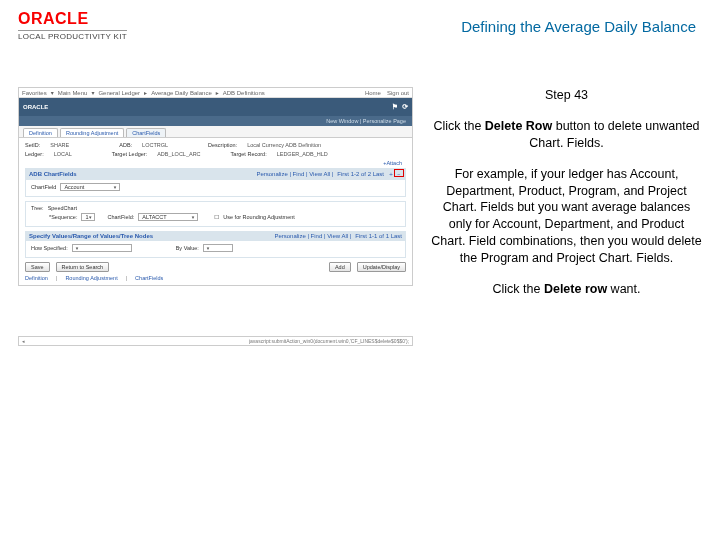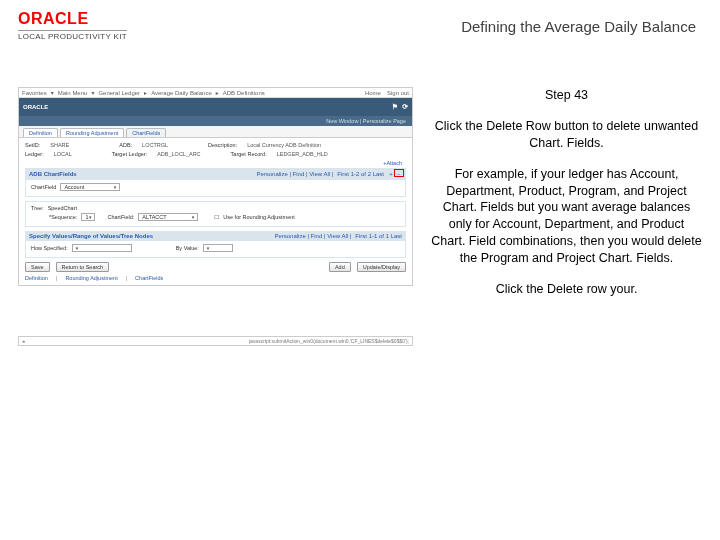--- a/index.html
+++ b/index.html
@@ -34,42 +34,42 @@
     color: #444;
     letter-spacing: 0.3px;
     border-top: 1px solid #999;
     margin-top: 2px;
     padding-top: 1px;
   }
   .title {
     flex: 1;
     text-align: right;
     font-size: 15px;
-    color: #404040;
+    color: #0369a1;
     padding-top: 8px;
     padding-right: 6px;
   }
   .main {
     display: flex;
     padding: 40px 18px 0 18px;
     gap: 18px;
   }
   .screenshot-col {
     width: 395px;
     flex-shrink: 0;
   }
   .instructions-col {
     flex: 1;
     font-size: 12.5px;
     color: #000;
     line-height: 1.35;
     text-align: center;
   }
   .instructions-col p { margin-bottom: 14px; }
-  .instructions-col b { font-weight: normal; }
+  .instructions-col b { font-weight: bold; }
 
   
   .mini {
     border: 1px solid #ccc;
     width: 395px;
     font-size: 6px;
     color: #333;
     background: #fff;
     position: relative;
   }
@@ -327,16 +327,16 @@
     </div>
   </div>
 
   <div class="instructions-col">
     <p>Step 43</p>
     <p>
       <span>Click the </span><b>Delete Row</b><span> button to delete unwanted Chart. Fields.</span>
     </p>
     <p>For example, if your ledger has Account, Department, Product, Program, and Project Chart. Fields but you want average balances only for Account, Department, and Product Chart. Field combinations, then you would delete the Program and Project Chart. Fields.</p>
     <p>
-      <span>Click the </span><b>Delete row</b><span> your.</span>
+      <span>Click the </span><b>Delete row</b><span> want.</span>
     </p>
   </div>
 </div>
 
 </body></html>

